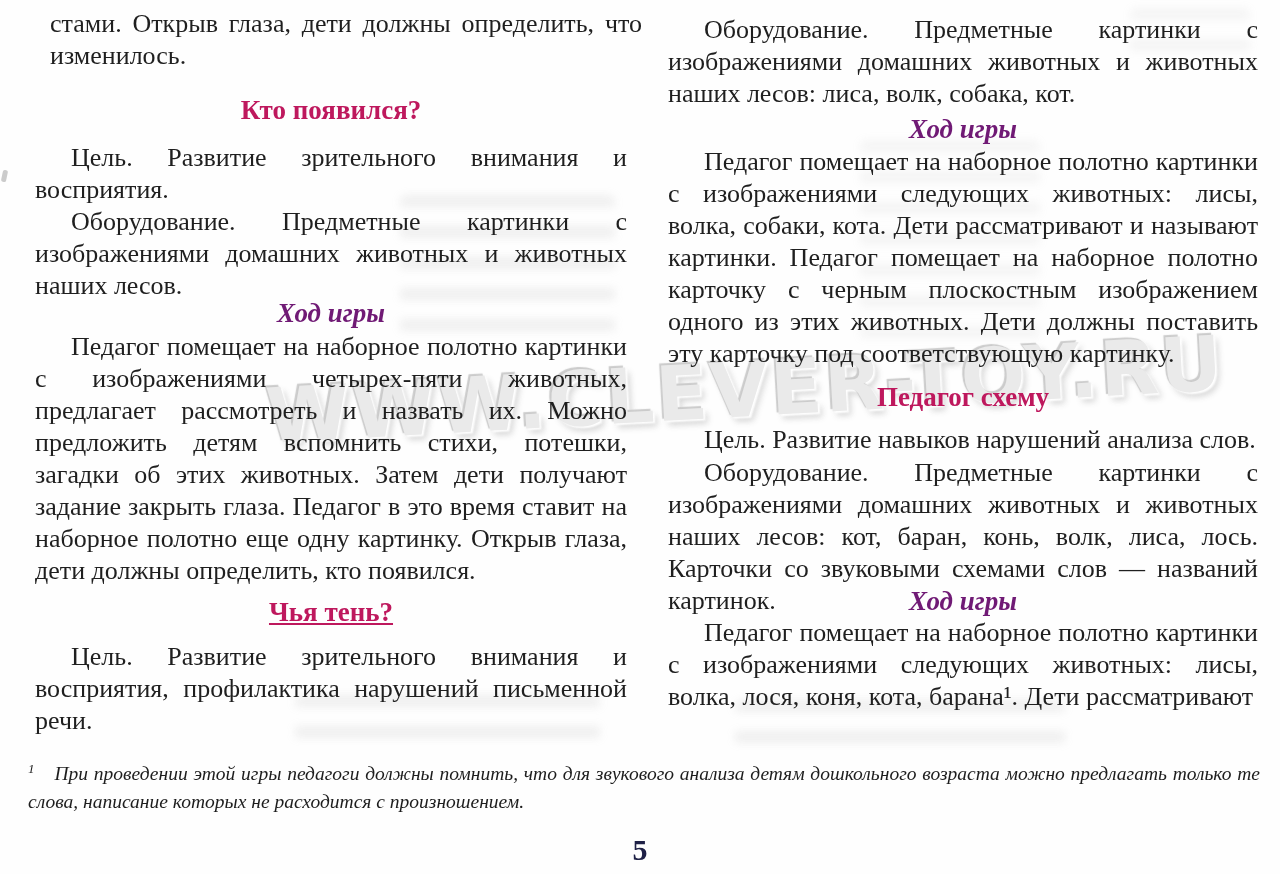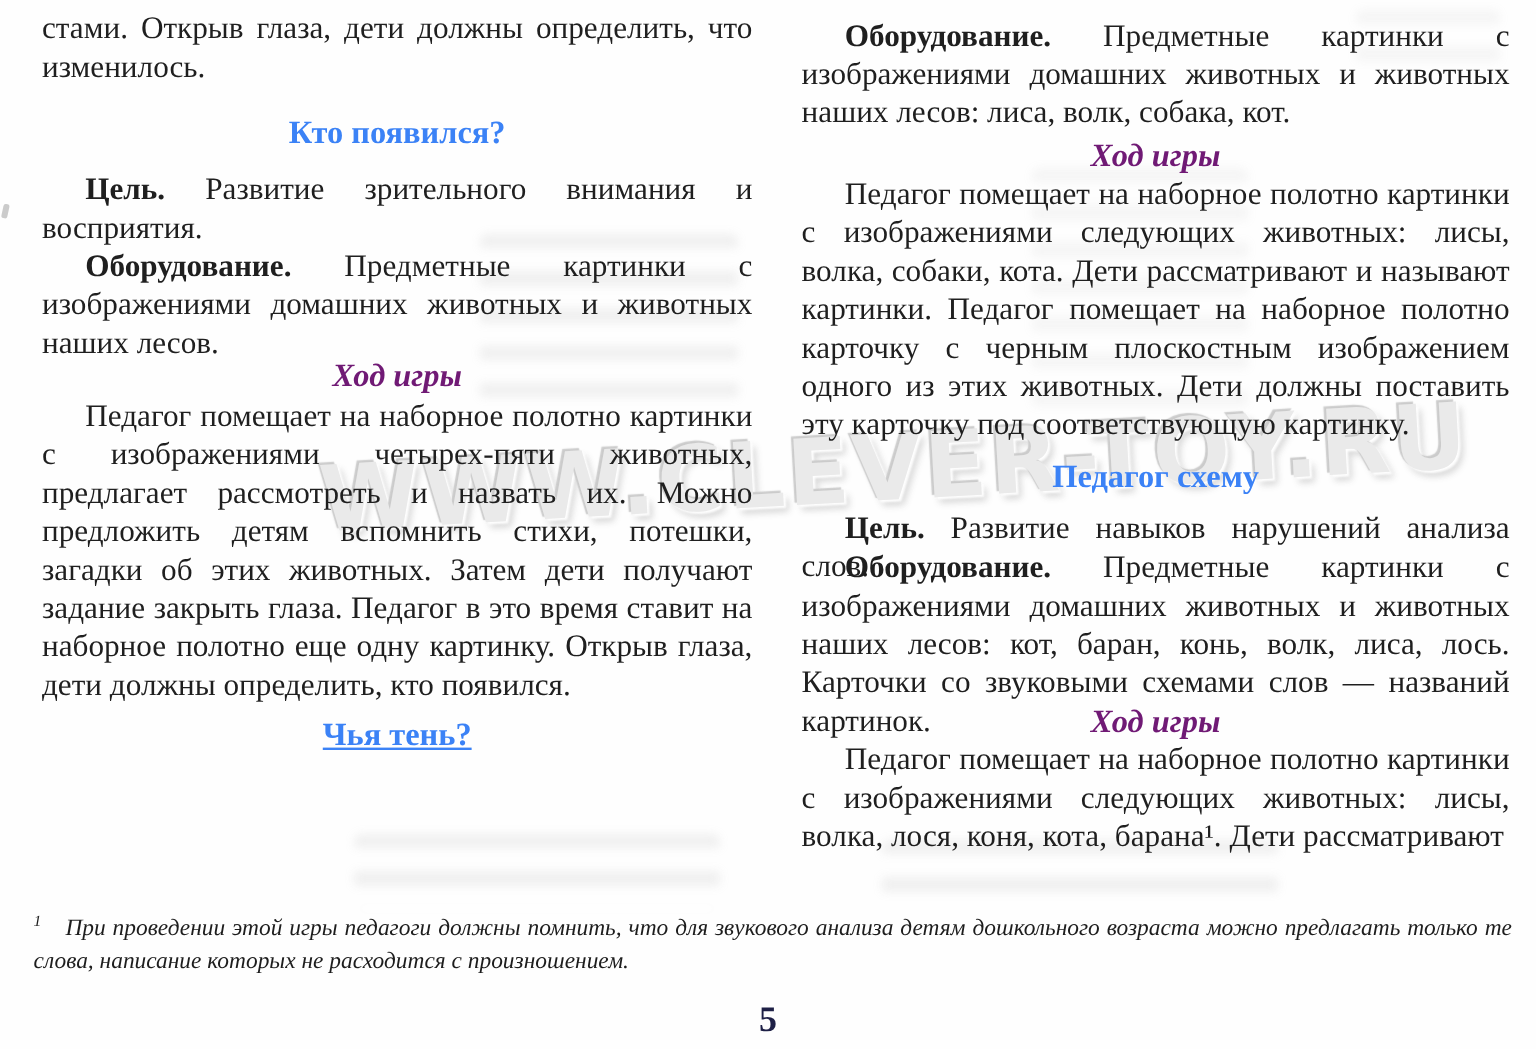--- a/index.html
+++ b/index.html
@@ -77,42 +77,42 @@
   .block { position: absolute; left: 0; width: 100%; }
 
   .para {
     margin: 0;
     font-size: 26px;
     line-height: 32px;
     text-align: justify;
     text-align-last: left;
   }
   .para.indent { text-indent: 36px; }
-  .lead { font-weight: bold; }
+  .lead { font-weight: normal; }
 
   .heading {
     margin: 0;
     font-size: 27px;
     line-height: 32px;
     font-weight: bold;
     text-align: center;
-    color: #3b82f6;
+    color: #be185d;
   }
   .subheading {
     margin: 0;
     font-size: 27px;
     line-height: 32px;
     font-weight: bold;
     font-style: italic;
     text-align: center;
     color: #701a75;
   }
 
   
-  .lb0 { top: 8px; }
+  .lb0 { top: 8px; margin-left: 15px; }
   .lb1 { top: 94px; }
   .lb2 { top: 142px; }
   .lb3 { top: 206px; }
   .lb4 { top: 297px; }
   .lb5 { top: 331px; }
   .lb6 { top: 596px; text-decoration: underline; }
   .lb7 { top: 641px; }
 
   
   .rb0 { top: 14px; }
@@ -178,20 +178,21 @@
     <p class="para indent block lb2"><span class="lead">Цель.</span> <span>Развитие зрительного внимания и восприятия.</span></p>
 
     <p class="para indent block lb3"><span class="lead">Оборудование.</span> <span>Предметные картинки с изображениями домашних животных и животных наших лесов.</span></p>
 
     <h3 class="subheading block lb4">Ход игры</h3>
 
     <p class="para indent block lb5"><span>Педагог помещает на наборное полотно картинки с изображениями четырех-пяти животных, предлагает рассмотреть и назвать их. Можно предложить детям вспомнить стихи, потешки, загадки об этих животных. Затем дети получают задание закрыть глаза. Педагог в это время ставит на наборное полотно еще одну картинку. Открыв глаза, дети должны определить, кто появился.</span></p>
 
     <h2 class="heading block lb6">Чья тень?</h2>
 
+    <p class="para indent block lb7"><span class="lead">Цель.</span> <span>Развитие зрительного внимания и восприятия, профилактика нарушений письменной речи.</span></p>
   </div>
 
   <div class="column column-right">
     <p class="para indent block rb0"><span class="lead">Оборудование.</span> <span>Предметные картинки с изображениями домашних животных и животных наших лесов: лиса, волк, собака, кот.</span></p>
 
     <h3 class="subheading block rb1">Ход игры</h3>
 
     <p class="para indent block rb2"><span>Педагог помещает на наборное полотно картинки с изображениями следующих животных: лисы, волка, собаки, кота. Дети рассматривают и называют картинки. Педагог помещает на наборное полотно карточку с черным плоскостным изображением одного из этих животных. Дети должны поставить эту карточку под соответствующую картинку.</span></p>
 
     <h2 class="heading block rb3">Педагог схему</h2>

